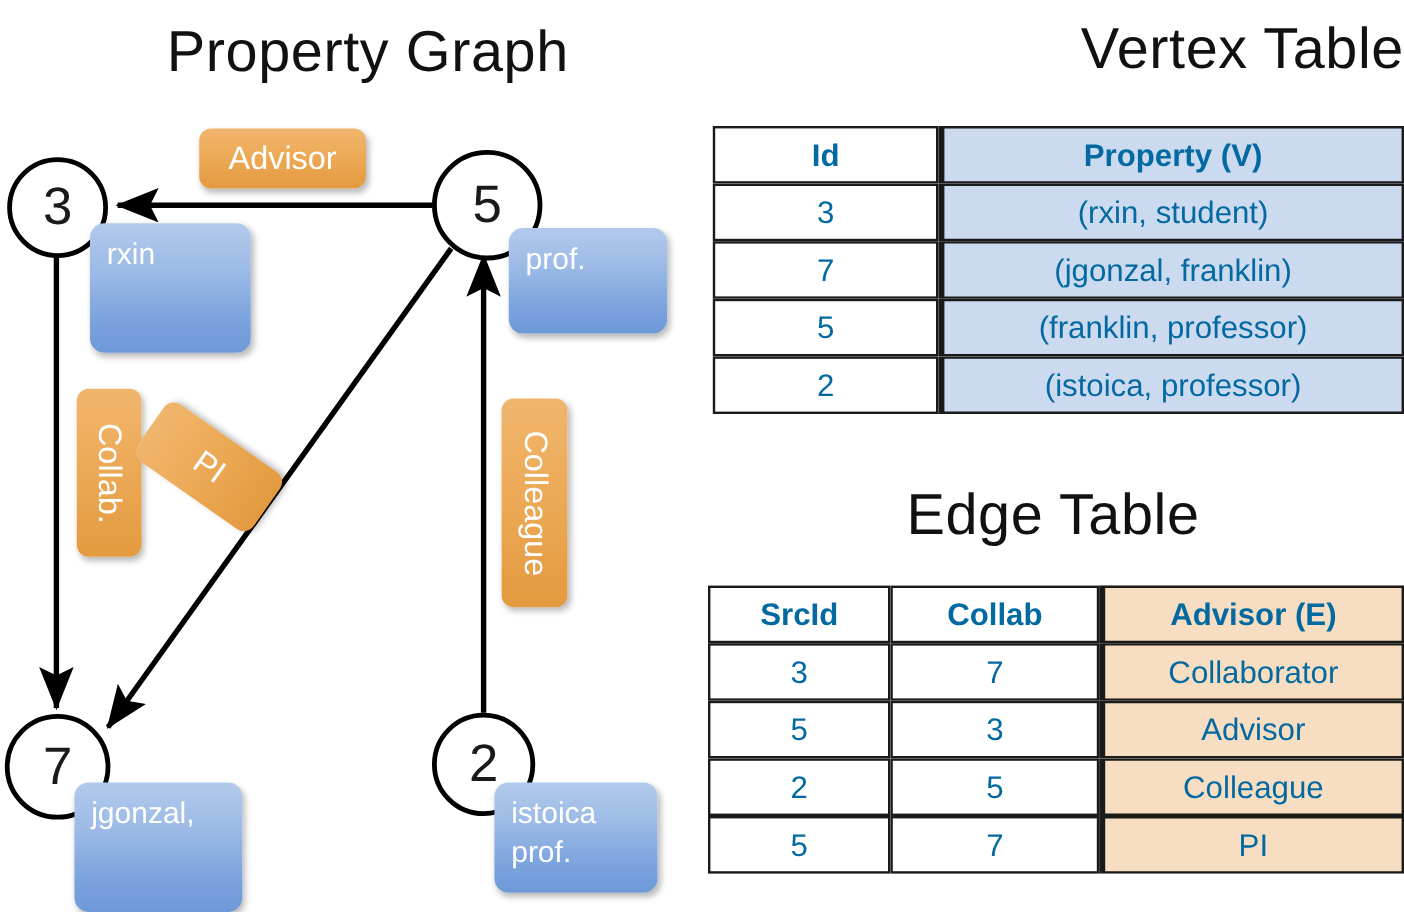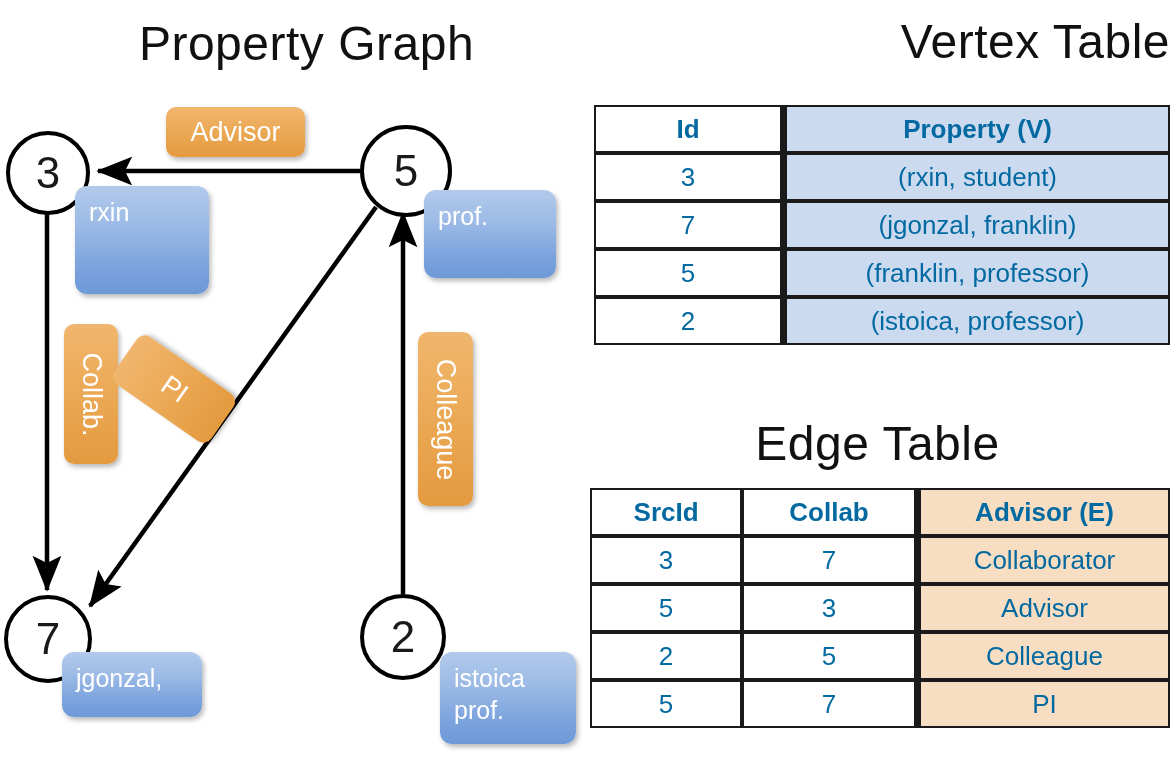--- a/index.html
+++ b/index.html
@@ -22,21 +22,21 @@
     font-family: "Liberation Sans", sans-serif;
     font-weight: 300;
     font-size: 48px;
     line-height: 1;
     color: #111111;
     white-space: nowrap;
     letter-spacing: 0.5px;
   }
   #title-property-graph { left: 14px;   top: 20px;  width: 585px; text-align: center; }
   #title-vertex-table   { left: 585px; top: 18px;  width: 585px; text-align: right; }
-  #title-edge-table     { left: 585px; top: 420px; width: 585px; text-align: center; }
+  #title-edge-table     { left: 585px; top: 406px; width: 585px; text-align: center; }
 
   
   #graph-panel {
     position: absolute;
     left: 0; top: 0;
     width: 585px; height: 760px;
   }
   #graph-svg {
     position: absolute;
     left: 0; top: 0;
@@ -167,25 +167,25 @@
   </div>
 
   <div class="prop-box" style="left:64px; top:186px; width:134px; height:108px;margin-left:11px;">
     <div>rxin</div>
   </div>
 
   <div class="prop-box" style="left:424px; top:190px; width:132px; height:88px;">
     <div>prof.</div>
   </div>
 
-  <div class="prop-box" style="left:62px; top:652px; width:140px; height:65px;">
+  <div class="prop-box" style="left:62px; top:652px; width:140px; height:108px;">
     <div>jgonzal,</div>
   </div>
 
-  <div class="prop-box" style="left:440px; top:652px; width:136px; height:92px;">
+  <div class="prop-box" style="left:412px; top:652px; width:136px; height:92px;">
     <div>istoica</div>
     <div>prof.</div>
   </div>
 
   <div class="edge-label" style="left:166px; top:107px; width:139px; height:50px;">
     <span>Advisor</span>
   </div>
 
   <div class="edge-label" style="left:64px; top:324px; width:54px; height:140px;">
     <span class="rot90">Collab.</span>

